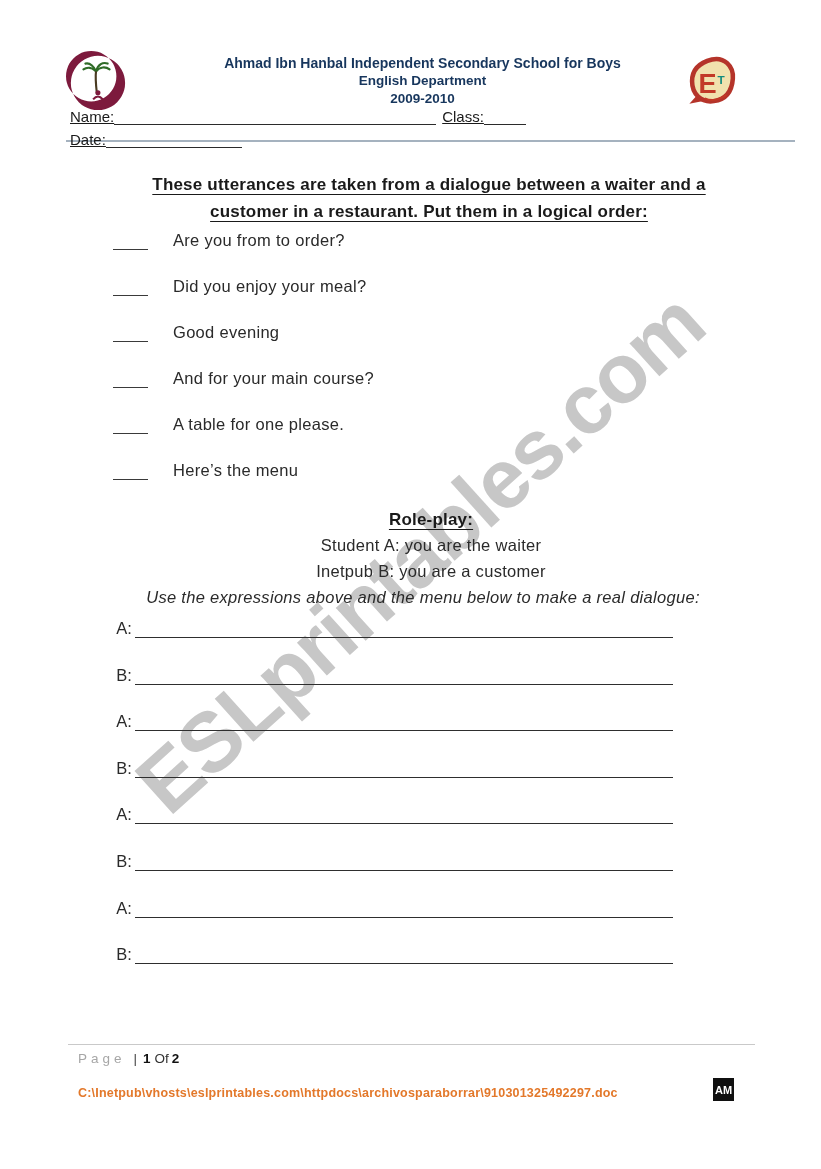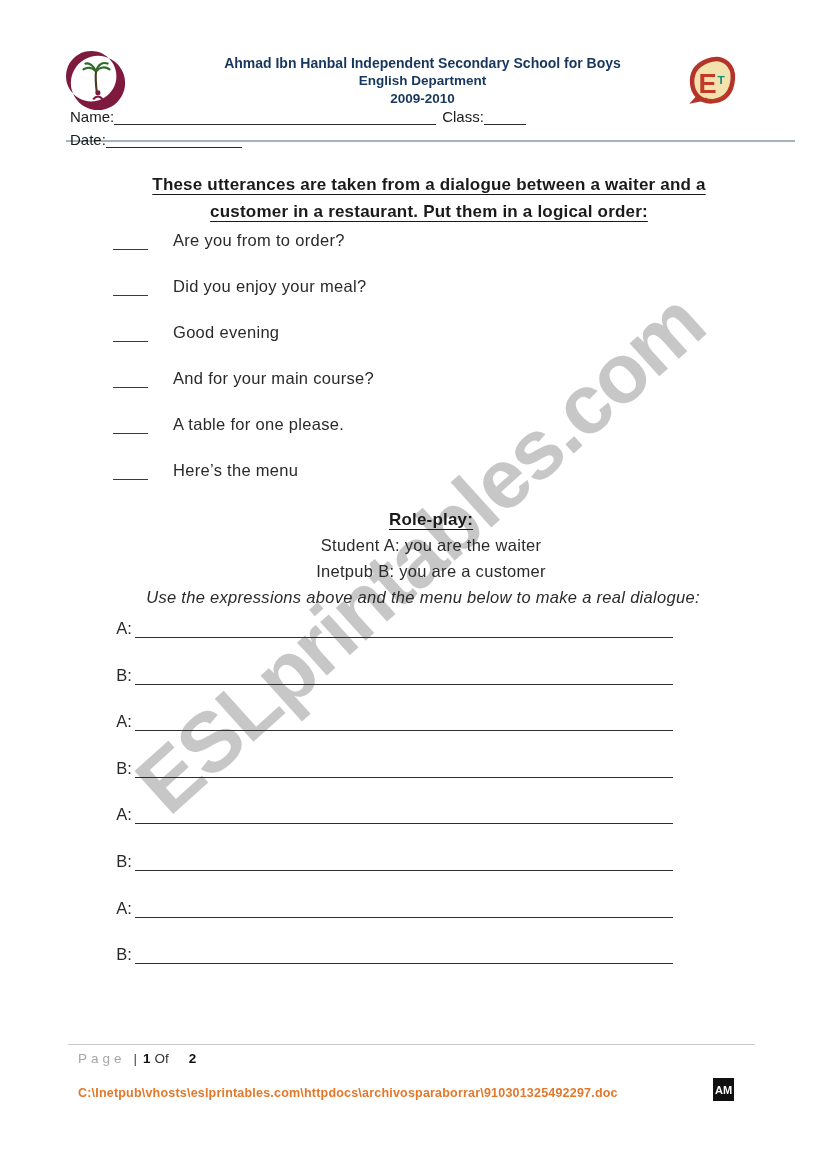--- a/index.html
+++ b/index.html
@@ -35,21 +35,21 @@
     color:#17365d;
     font-weight:bold;
     margin-left:12px;
   }
   .school-header .line1 { font-size:14px; line-height:18px; }
   .school-header .line2 { font-size:13.5px; line-height:18px; }
   .school-header .line3 { font-size:13.5px; line-height:17px; }
   .logo-left  { position:absolute; top:50px; left:66px;  width:62px; height:64px; }
   .logo-right { position:absolute; top:52px; left:683px; width:58px; height:62px; }
   
-  .field-row { position:absolute; left:70px; font-size:15px; display:flex; align-items:center; }
+  .field-row { position:absolute; left:70px; font-size:15px; display:flex; align-items:center;text-decoration:underline; }
   .row-name { top:108px; width:520px; }
   .row-date { top:131px; width:200px; }
   .blankline { border-bottom:1.4px solid #2b2b2b; height:17px; }
   .name-line  { width:322px; margin-right:6px; }
   .class-line { width:42px; }
   .date-line  { width:136px; }
   .header-rule {
     position:absolute; top:140px; left:66px; width:729px; height:2px;
     background:#a5b2bf;
   }
@@ -76,21 +76,21 @@
   .dialogue { margin-top:10px; }
   .dialogue-row { display:flex; align-items:flex-end; height:18px; margin-bottom:28.6px; font-size:16.5px; color:#2a2a2a; }
   .dialogue-row .speaker { width:22px; }
   .dialogue-row .write-line { width:538px; border-bottom:1.4px solid #2e2e2e; height:16px; }
   
   .footer-rule { position:absolute; top:1044px; left:68px; width:687px; height:1px; background:#c9c9c9; }
   .footer-page { position:absolute; top:1051px; left:78px; font-size:13.5px; display:flex; align-items:flex-end; }
   .footer-page .pg-word { color:#a6a6a6; letter-spacing:4px; margin-right:8px; }
   .footer-page .pg-sep { color:#444; margin-right:6px; }
   .footer-page .pg-num { font-weight:bold; color:#111; margin-right:4px; }
-  .footer-page .pg-of { color:#333; margin-right:20px; }
+  .footer-page .pg-of { color:#333; margin-right:3px; }
   .footer-page .pg-total { font-weight:bold; color:#111; }
   .footer-path {
     position:absolute; top:1086px; left:78px;
     font-size:12.5px; font-weight:bold;
     color:#e3782a; letter-spacing:.2px;text-align:center;
   }
   .am-logo {
     position:absolute; top:1077px; left:712px;
     width:23px; height:25px;
     background:#101010;

